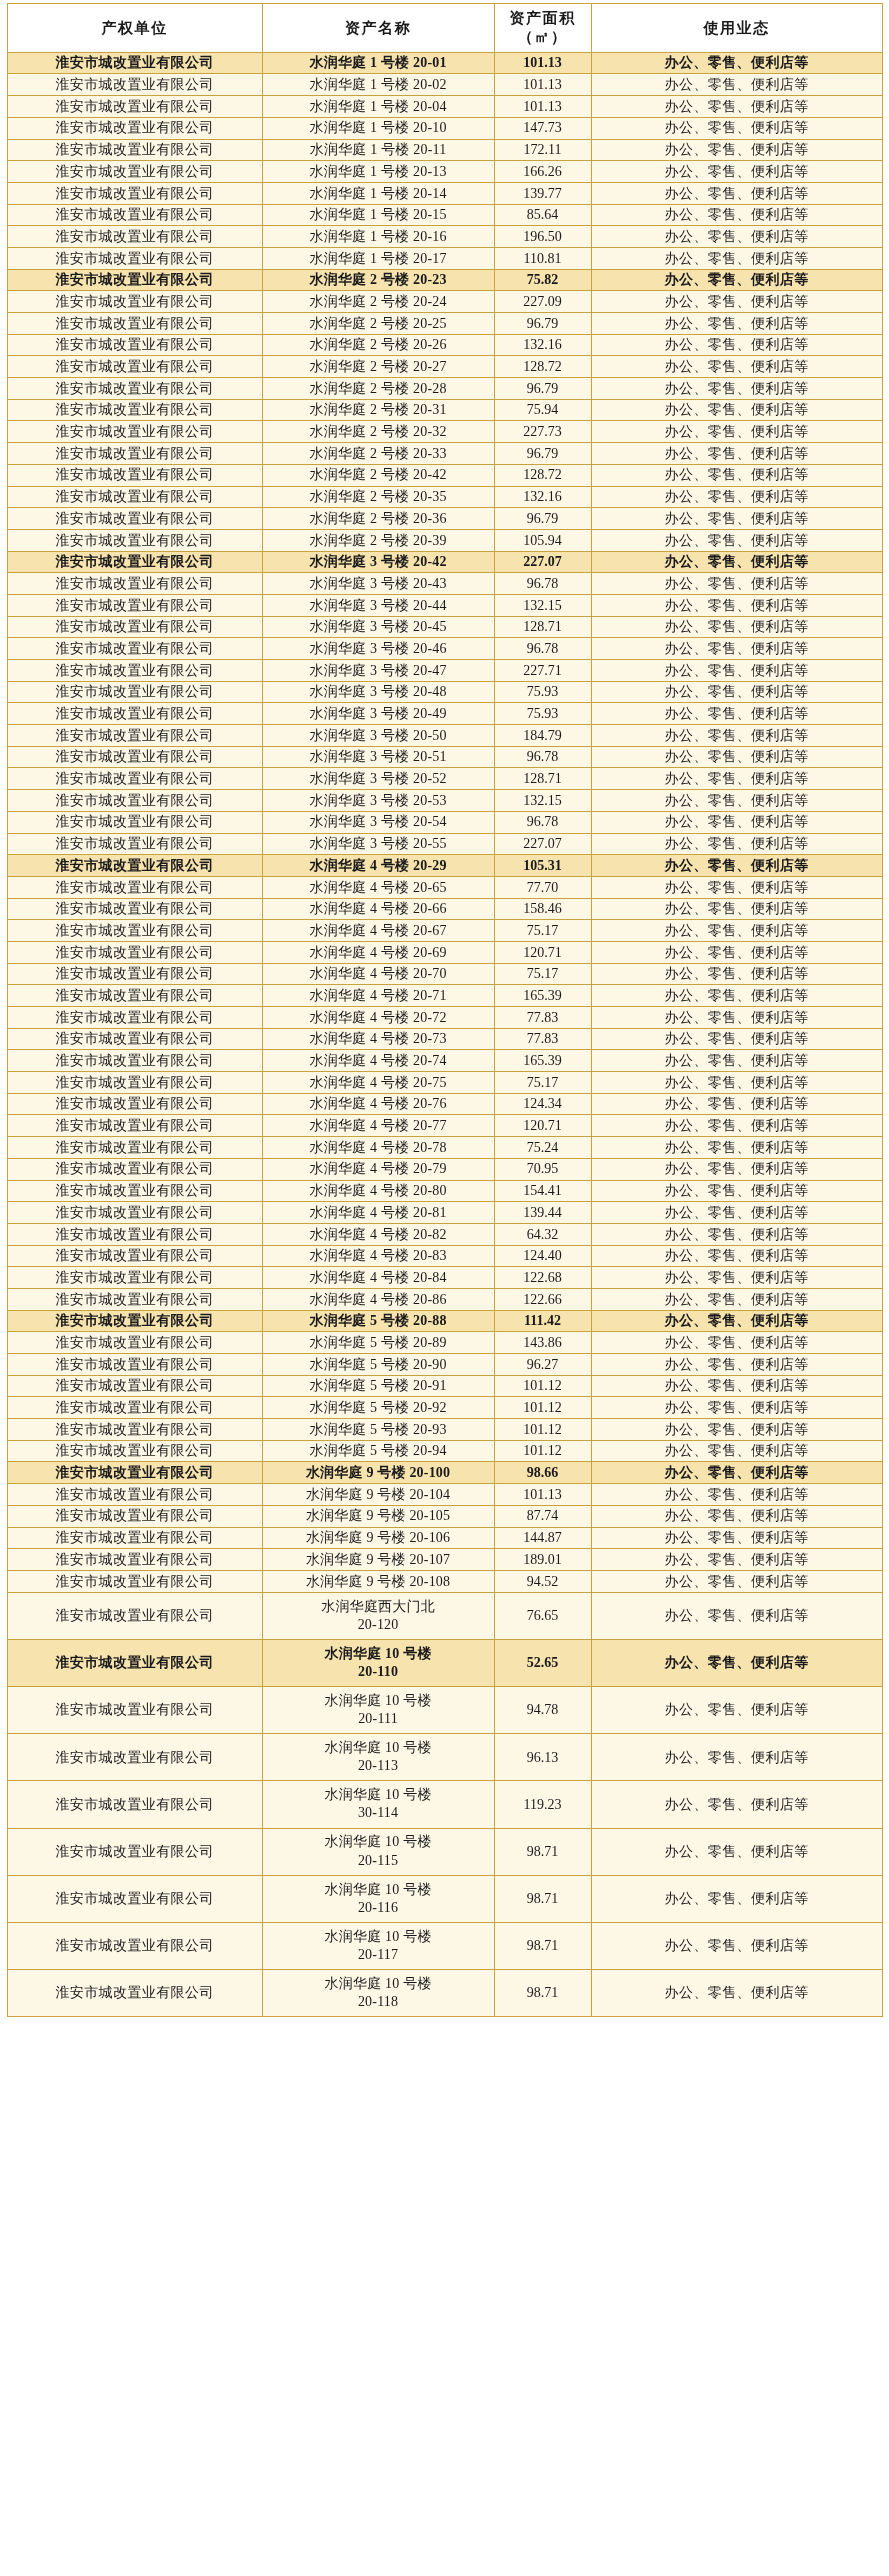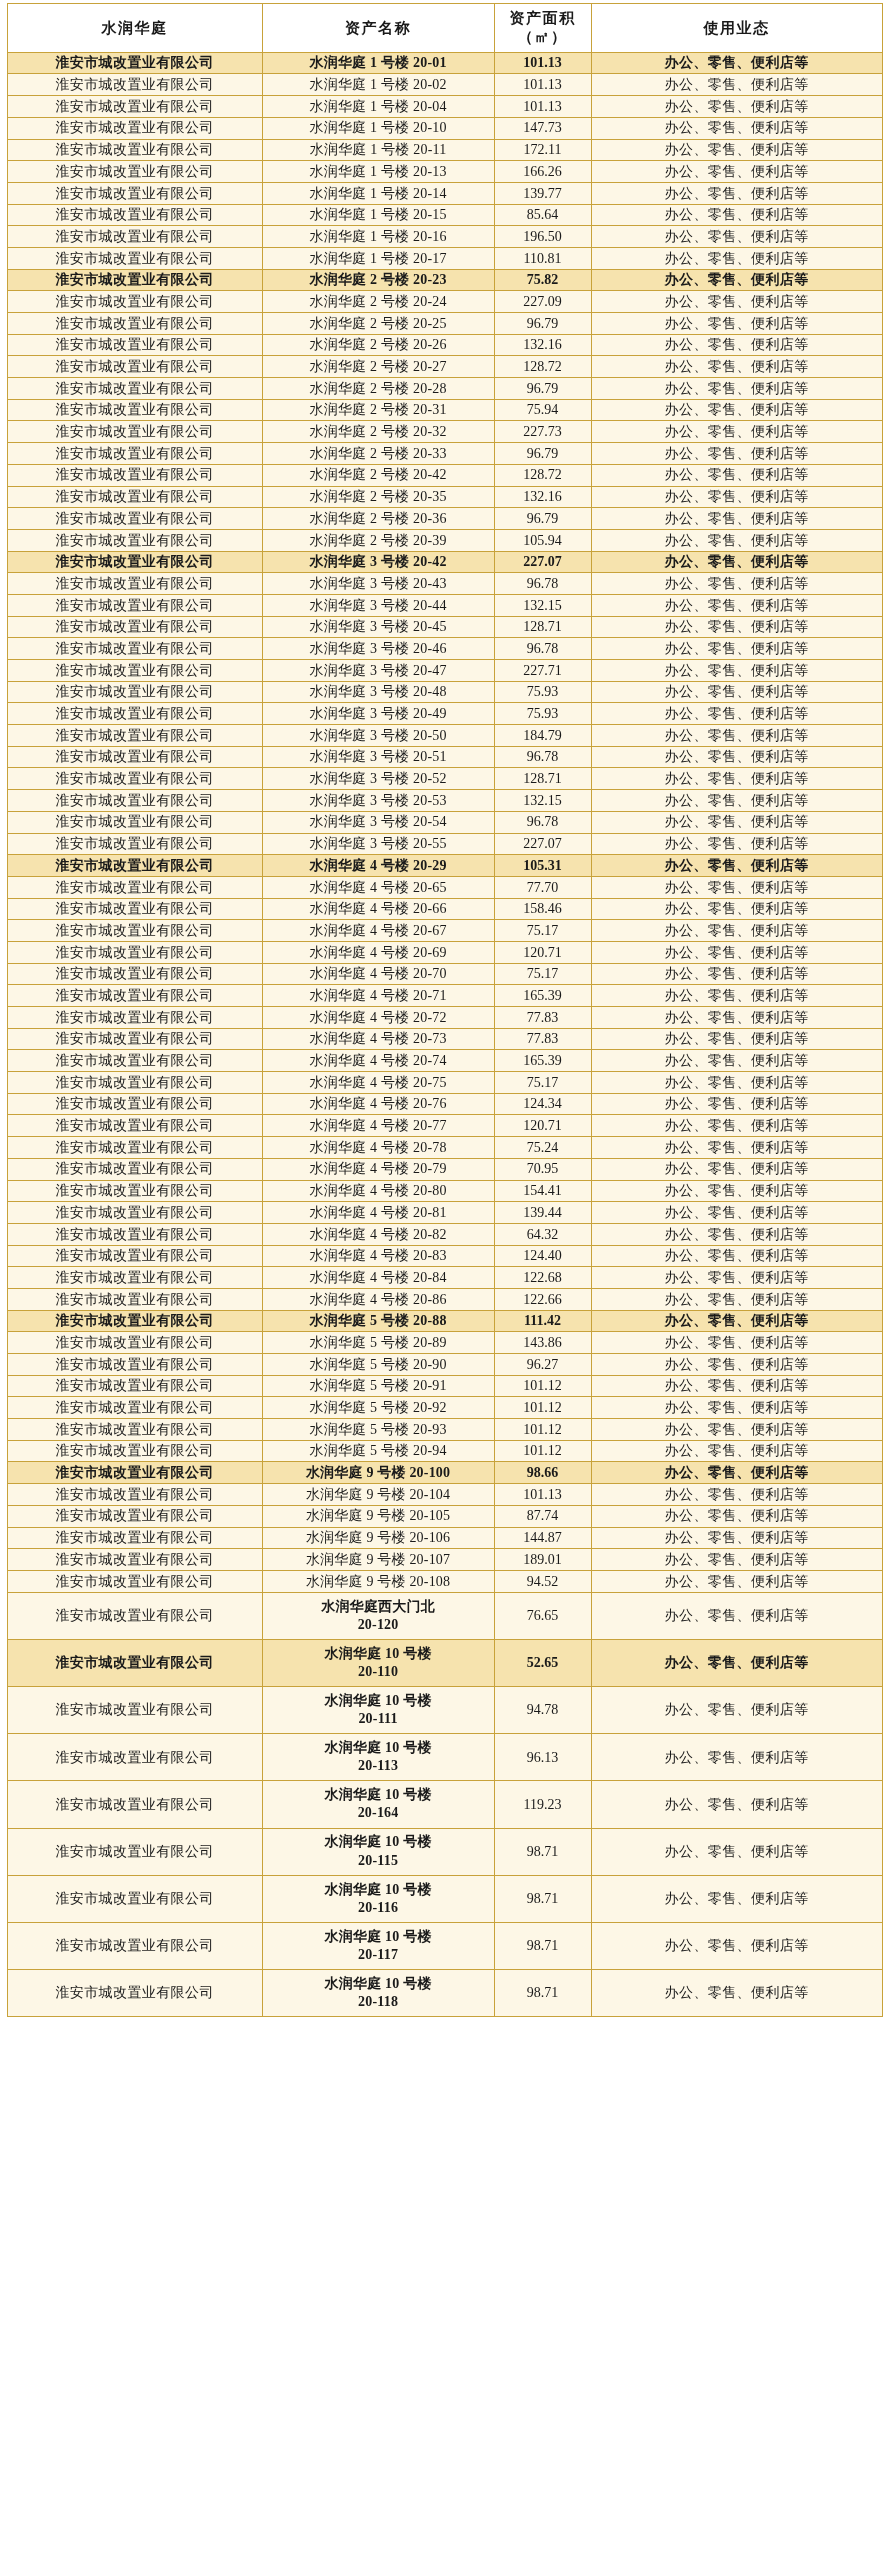--- a/index.html
+++ b/index.html
@@ -50,36 +50,36 @@
   tr.row-normal td { background: #fdf7e6; height: 16.5px; }
   tr.row-high td { background: #f6e3ae; font-weight: bold; }
   tr.row-tall td { background: #fdf7e6; height: 43px; }
   tr.row-tall-high td { background: #f6e3ae; font-weight: bold; height: 43px; }
 
   td.owner { letter-spacing: 0.4px; }
   td.name  { letter-spacing: 0.2px; }
   td.area  { font-family: "Liberation Serif", "DejaVu Serif", serif; }
   td.use   { letter-spacing: 0.4px; }
 
-  .name-two-line { display: block; line-height: 1.3; font-weight: bold; }
+  .name-two-line { display: block; line-height: 1.3; }
 </style>
 </head>
 <body>
 
 <div class="page">
   <table class="asset-table">
     <colgroup>
       <col class="c-owner">
       <col class="c-name">
       <col class="c-area">
       <col class="c-use">
     </colgroup>
     <thead>
       <tr>
-        <th>水润华庭</th>
+        <th>产权单位</th>
         <th>资产名称</th>
         <th>资产面积（㎡）</th>
         <th>使用业态</th>
       </tr>
     </thead>
     <tbody id="table-body">
         <tr class="row-high">
           <td class="owner">淮安市城改置业有限公司</td>
           <td class="name">水润华庭 1 号楼 20-01</td>
           <td class="area">101.13</td>
@@ -538,21 +538,21 @@
             <span class="name-two-line">水润华庭 10 号楼</span>
             <span class="name-two-line">20-113</span>
           </td>
           <td class="area">96.13</td>
           <td class="use">办公、零售、便利店等</td>
         </tr>
         <tr class="row-tall">
           <td class="owner">淮安市城改置业有限公司</td>
           <td class="name">
             <span class="name-two-line">水润华庭 10 号楼</span>
-            <span class="name-two-line">20-164</span>
+            <span class="name-two-line">30-114</span>
           </td>
           <td class="area">119.23</td>
           <td class="use">办公、零售、便利店等</td>
         </tr>
         <tr class="row-tall">
           <td class="owner">淮安市城改置业有限公司</td>
           <td class="name">
             <span class="name-two-line">水润华庭 10 号楼</span>
             <span class="name-two-line">20-115</span>
           </td>

